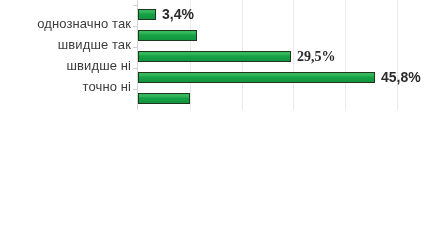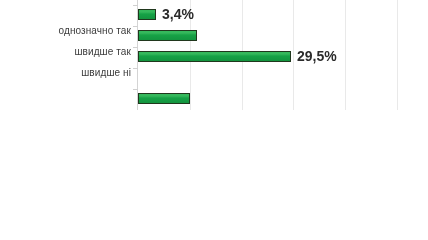--- a/index.html
+++ b/index.html
@@ -44,26 +44,26 @@
   }
   .row{
     position:absolute;
     left:0;
     height:21px;
     width:428px;
   }
   .cat-label{
     position:absolute;
     left:0;
-    top:15px;
+    top:8px;
     width:131px;
     height:21px;
     line-height:21px;
     text-align:right;
-    font-size:10px;
+    font-size:13px;
     color:#3b3b3b;
     white-space:nowrap;
     letter-spacing:0.1px;
   }
   .bar{
     position:absolute;
     left:138px;
     top:4px;
     height:11px;
     background:#1da94a;
@@ -109,22 +109,27 @@
     </div>
 
     <div class="row" style="top:26px;">
       <div class="cat-label">швидше так</div>
       <div class="bar" style="width:59px;"></div>
     </div>
 
     <div class="row" style="top:47px;">
       <div class="cat-label">швидше ні</div>
       <div class="bar" style="width:153px;"></div>
-      <div class="val-label" style="left: 297px;">29,5%</div>
+      <div class="val-label" style="left: 297px; font-family: Liberation Serif, serif;">29,5%</div>
     </div>
 
+    <div class="row" style="top:68px;">
+      <div class="cat-label">точно ні</div>
+      <div class="bar" style="width:237px;"></div>
+      <div class="val-label" style="left: 381px;">45,8%</div>
+    </div>
 
     <div class="row" style="top:89px;">
       <div class="bar" style="width: 52px;"></div>
     </div>
 
   </div>
 </div>
 
 </body></html>

